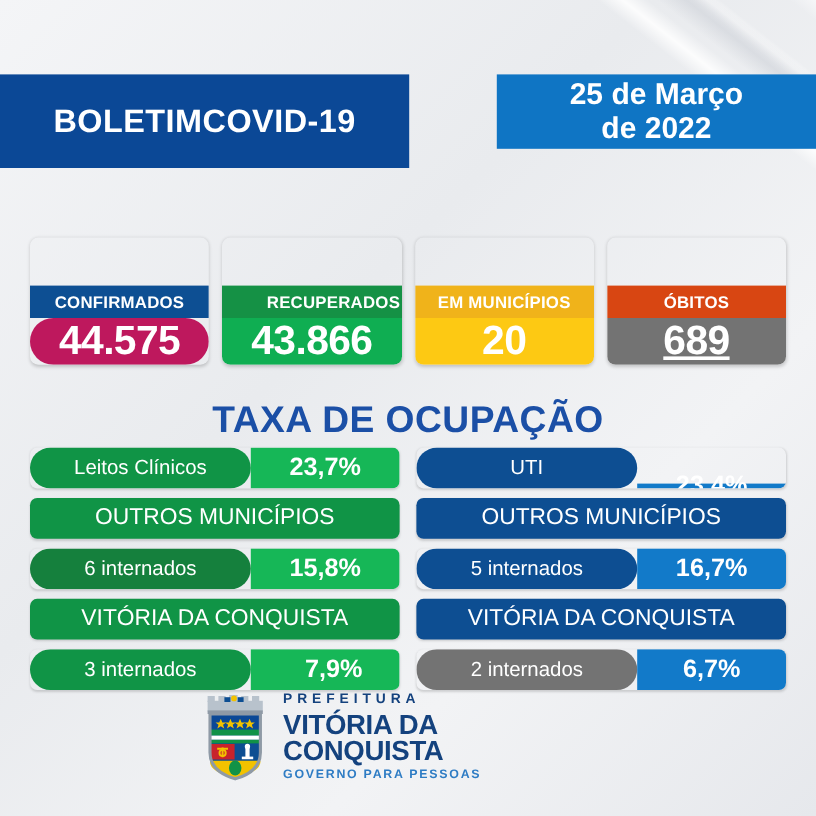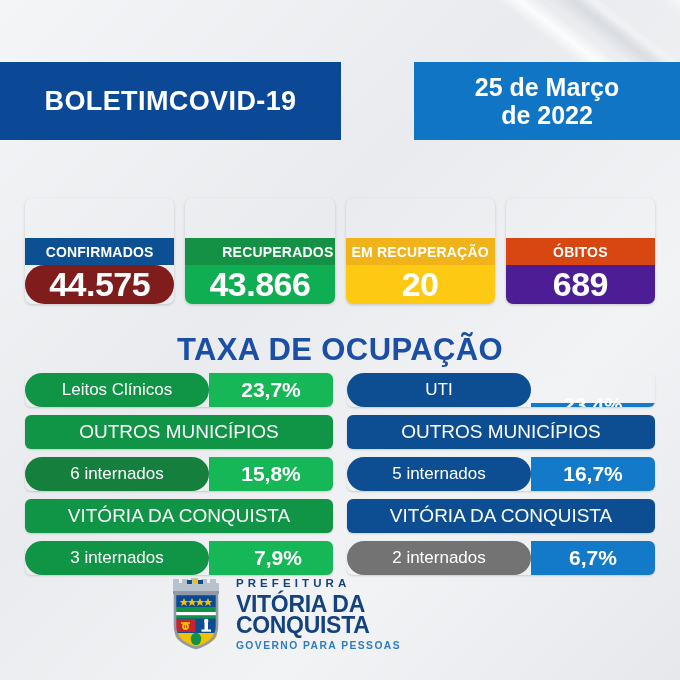--- a/index.html
+++ b/index.html
@@ -61,21 +61,21 @@
     color: #ffffff;
     font-size: 27px;
     font-weight: bold;
     letter-spacing: 0.4px;
   }
   #date-bar {
     position: absolute;
     left: 414px;
     top: 0;
     width: 266px;
-    height: 78px;
+    height: 62px;
     background: #0f75c4;
     display: flex;
     flex-direction: column;
     align-items: center;
     justify-content: center;
     line-height: 1.12;
   }
   #date-bar .ln {
     color: #ffffff;
     font-size: 25px;
@@ -187,21 +187,21 @@
     box-shadow: 0 1px 2px rgba(0,0,0,0.15);
   }
 
   
   #footer {
     position: absolute;
     top: 578px;
     left: 0;
     width: 568px;
     display: flex;
-    align-items: flex-start;
+    align-items: flex-end;
     justify-content: center;
     gap: 11px;
   }
   #crest { width: 58px; height: 72px; display: block; }
   #wordmark { display: flex; flex-direction: column; line-height: 1; }
   #wm-prefeitura {
     color: #14427e;
     font-size: 11.5px;
     font-weight: bold;
     letter-spacing: 4.1px;
@@ -247,33 +247,33 @@
   </div>
   <div id="date-bar">
     <span class="ln">25 de Março</span>
     <span class="ln">de 2022</span>
   </div>
 </div>
 
 <div id="stats">
     <div class="stat-card">
       <div class="stat-head" style="background: rgb(13, 79, 147);">CONFIRMADOS</div>
-      <div class="stat-body" style="background: #7f1d1d; border-radius: 29px;">44.575</div>
+      <div class="stat-body" style="background: #be185d; border-radius: 29px;">44.575</div>
     </div>
     <div class="stat-card">
       <div class="stat-head" style="background: rgb(21, 145, 69); padding-left: 36px;">RECUPERADOS</div>
       <div class="stat-body" style="background: rgb(15, 174, 82);">43.866</div>
     </div>
     <div class="stat-card">
-      <div class="stat-head" style="background: rgb(240, 179, 26);">EM RECUPERAÇÃO</div>
+      <div class="stat-head" style="background: rgb(240, 179, 26);">EM MUNICÍPIOS</div>
       <div class="stat-body" style="background: rgb(253, 201, 19);">20</div>
     </div>
     <div class="stat-card">
       <div class="stat-head" style="background: rgb(216, 70, 18);">ÓBITOS</div>
-      <div class="stat-body" style="background: #4c1d95;">689</div>
+      <div class="stat-body" style="background: #737373; text-decoration: underline;">689</div>
     </div>
   </div>
 
 <div id="occ-title">TAXA DE OCUPAÇÃO</div>
 <div id="occ">
     <div class="occ-col">
       <div class="occ-split">
         <div class="seg-label" style="background: rgb(16, 148, 70);">Leitos Clínicos</div>
         <div class="seg-value" style="background: rgb(22, 183, 87);">23,7%</div>
       </div>

